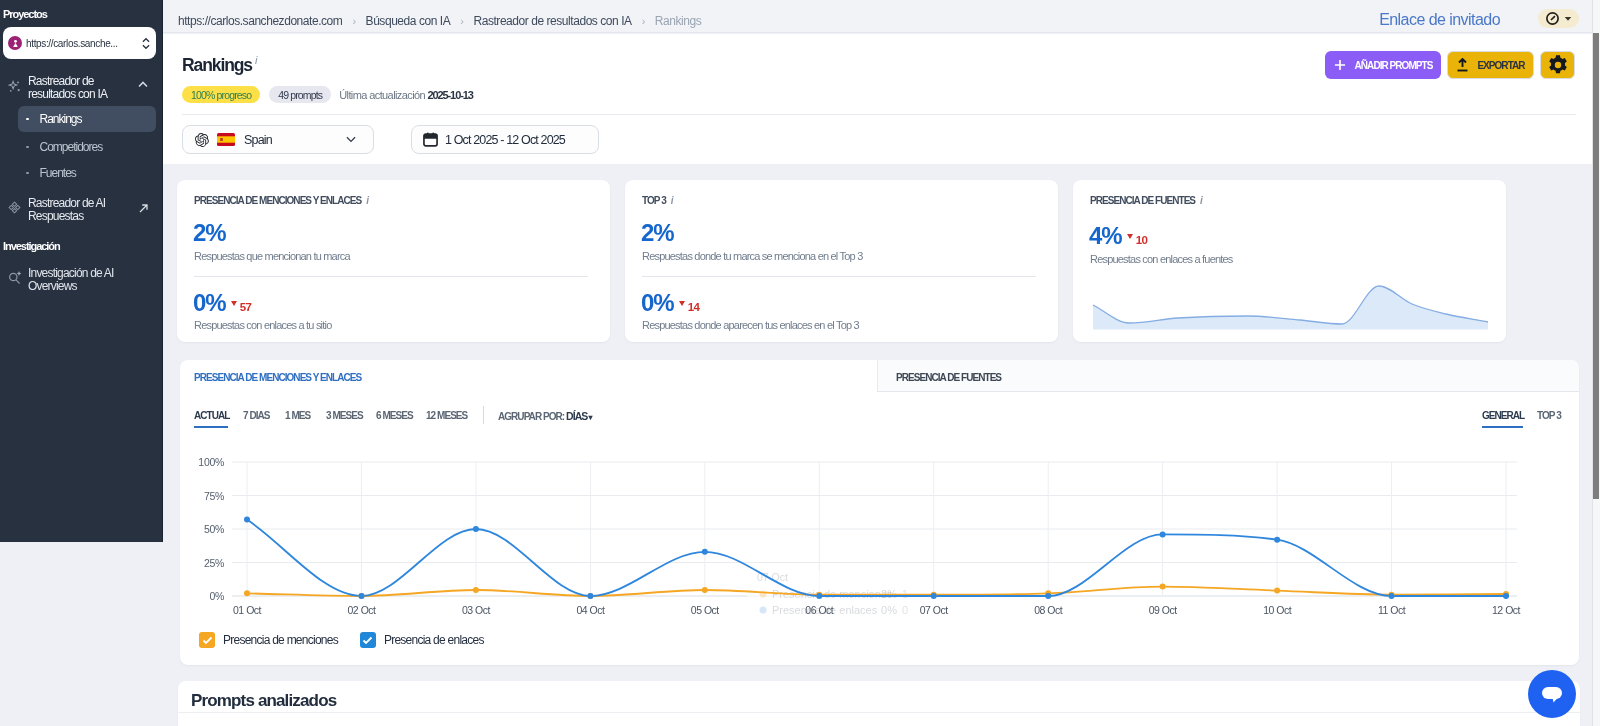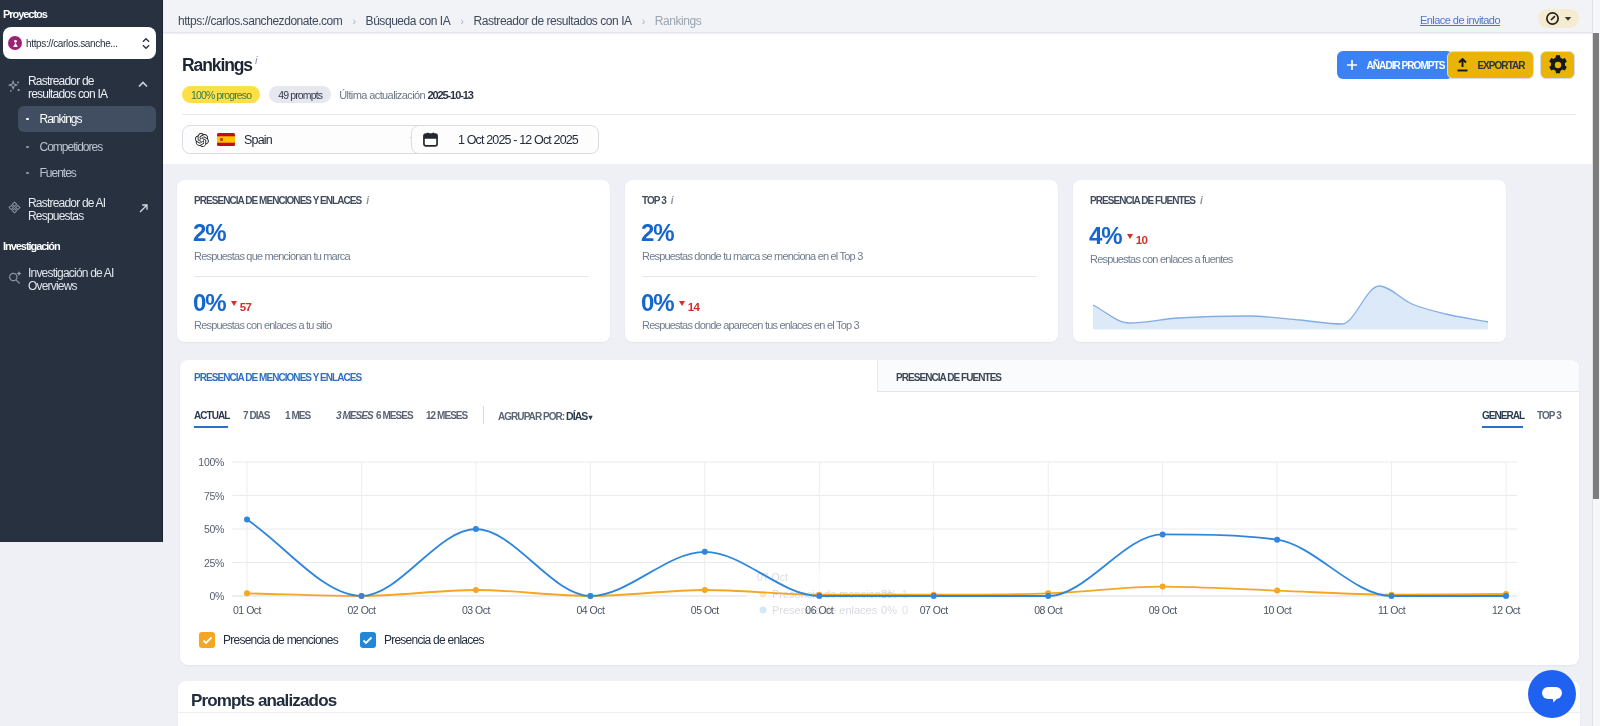--- a/index.html
+++ b/index.html
@@ -17,34 +17,34 @@
 .sub { position:absolute; left:18px; width:138px; height:26px; border-radius:6px; display:flex; align-items:center; font-size:12px; letter-spacing:-1px; color:#bcc4d0; }
 .sub .dot { width:2.5px; height:2.5px; border-radius:50%; background:#8e97a6; margin-left:8px; margin-right:11px; }
 .sub.active { background:#414d61; color:#fff; }
 .sub.active .dot { background:#fff; }
 
 
 #topbar { position:absolute; left:163px; top:0; width:1429px; height:33px; background:#f1f3f7; border-bottom:1px solid #e3e7ed; font-size:12px; letter-spacing:-0.45px; color:#3e4a5c; }
 #topbar .crumbs { position:absolute; left:15px; top:4px; height:33px; display:flex; align-items:center; white-space:nowrap; }
 #topbar .sep { color:#a9b2bf; margin:0 10px; font-size:11px; }
 #topbar .last { color:#9aa4b2; }
-#guest { position:absolute; right:92px; top:3px; height:33px; display:flex; align-items:center; color:#4a78c9; font-size:11px; letter-spacing:-0.55px;text-decoration:underline; }
+#guest { position:absolute; right:92px; top:3px; height:33px; display:flex; align-items:center; color:#4a78c9; font-size:16px; letter-spacing:-0.55px; }
 #avpill { position:absolute; right:13px; top:9px; width:41px; height:19px; background:#f5ebd0; border-radius:10px; display:flex; align-items:center; justify-content:center; gap:4px; }
 
 
 #band { position:absolute; left:163px; top:34px; width:1429px; height:130px; background:#fff; }
 #pagetitle { position:absolute; left:19px; top:20px; font-size:17.5px; letter-spacing:-1.1px; font-weight:bold; color:#1c2534; }
 #pagetitle sup { font-size:11px; font-style:italic; color:#8b96a5; font-weight:normal; margin-left:3px; }
 .badge { height:17px; border-radius:9px; font-size:10.5px; letter-spacing:-0.85px; display:inline-flex; align-items:center; padding:0 9px; }
 #badges { position:absolute; left:19px; top:52px; display:flex; align-items:center; }
 #hdivider { position:absolute; left:19px; top:80px; width:1394px; height:0; border-top:1px solid #e8eaef; }
 .filterbox { position:absolute; top:91px; height:29px; border:1px solid #d9dde4; border-radius:8px; background:#fdfdfe; display:flex; align-items:center; font-size:12.5px; letter-spacing:-0.8px; color:#222c3c; white-space:nowrap; }
 
 .btn { position:absolute; top:17px; height:28px; border-radius:6px; font-size:10px; font-weight:bold; letter-spacing:-0.95px; display:flex; align-items:center; justify-content:center; color:#2b3240; background:#eab308; border:1px solid #d9dde3; white-space:nowrap; }
-#btn-add { left:1162px; width:116px; background:#3b82f6; border:none; color:#fff;margin-left:12px; }
+#btn-add { left:1162px; width:116px; background:#8b5cf6; border:none; color:#fff; }
 #btn-exp { left:1284px; width:87px; }
 #btn-gear { left:1377px; width:35px; }
 
 
 .card { position:absolute; background:#fff; border-radius:8px; box-shadow:0 1px 2px rgba(23,35,61,0.05); }
 .mcard { top:180px; height:162px; width:433px; }
 .mlabel { position:absolute; left:17px; top:15px; font-size:10px; font-weight:bold; letter-spacing:-0.95px; color:#414d5e; }
 .mlabel i { color:#8b96a5; font-size:10px; margin-left:5px; }
 .bignum { position:absolute; left:16px; font-size:24px; letter-spacing:-1px; font-weight:bold; color:#1566cd; }
 .mdesc { position:absolute; left:17px; font-size:11px; letter-spacing:-0.8px; color:#717d8d; }
@@ -151,21 +151,21 @@
 </div>
 
 <div id="band">
   <div id="pagetitle">Rankings<sup>i</sup></div>
   <div id="badges">
     <span class="badge" style="background:#fde047;color:#2e7d51;">100% progreso</span>
     <span class="badge" style="background:#e7e7f0;color:#323a4d;margin-left:9px;">49 prompts</span>
     <span style="font-size:11px;letter-spacing:-0.6px;color:#6b7684;margin-left:8px;">Última actualización <b style="color:#2b3442;letter-spacing:-1.1px;">2025-10-13</b></span>
   </div>
   <div id="hdivider"></div>
-  <div class="filterbox" id="fb1" style="left:19px;width:256px;padding-left:12px;">
+  <div class="filterbox" id="fb1" style="left:19px;width:192px;padding-left:12px;">
     <svg width="14" height="14" viewBox="0 0 260 260">
         <path fill="#1f2328" d="M239.2 106.5a64.5 64.5 0 0 0-5.6-53 65.2 65.2 0 0 0-70.2-31.3A64.5 64.5 0 0 0 114.7 0 65.2 65.2 0 0 0 52.5 45.2a64.5 64.5 0 0 0-43.1 31.3 65.2 65.2 0 0 0 8 76.5 64.5 64.5 0 0 0 5.5 53 65.2 65.2 0 0 0 70.2 31.3 64.5 64.5 0 0 0 48.7 21.7 65.2 65.2 0 0 0 62.2-45.3 64.5 64.5 0 0 0 43.1-31.2 65.2 65.2 0 0 0-8-76.5zm-97.4 136.1a48.3 48.3 0 0 1-31-11.2l1.5-.9 51.5-29.7a8.4 8.4 0 0 0 4.2-7.3v-72.7l21.8 12.6a.8.8 0 0 1 .4.6v60.2a48.5 48.5 0 0 1-48.4 48.4zM37.8 198.2a48.2 48.2 0 0 1-5.8-32.5l1.5 1 51.6 29.7a8.4 8.4 0 0 0 8.4 0l63-36.3v25.1a.8.8 0 0 1-.4.7l-52.2 30.1a48.5 48.5 0 0 1-66.1-17.8zM24.2 85.7A48.3 48.3 0 0 1 49.4 64.5v61.3a8.4 8.4 0 0 0 4.2 7.3l62.8 36.3-21.8 12.6a.8.8 0 0 1-.8 0L41.7 152a48.5 48.5 0 0 1-17.5-66.2zm179 41.6-63-36.4 21.8-12.5a.8.8 0 0 1 .8 0l52.1 30.1a48.4 48.4 0 0 1-7.3 87.4V134.6a8.4 8.4 0 0 0-4.3-7.3zm21.7-32.7-1.5-1-51.5-29.9a8.4 8.4 0 0 0-8.5 0l-62.9 36.3V74.9a.8.8 0 0 1 .3-.7l52.1-30a48.5 48.5 0 0 1 72 50.3zM88.1 139.4 66.3 126.8a.8.8 0 0 1-.4-.6V66a48.4 48.4 0 0 1 79.4-37.2l-1.5.9-51.6 29.7a8.4 8.4 0 0 0-4.2 7.3zm11.8-25.5 28-16.2 28.1 16.2v32.3l-28 16.2-28.1-16.2z"></path>
       </svg>
     <svg style="margin-left:8px;" width="18" height="13" viewBox="0 0 18 13">
         <rect width="18" height="13" rx="1.5" fill="#c60b1e"></rect>
         <rect y="3.3" width="18" height="6.4" fill="#ffc400"></rect>
         <rect x="3.2" y="5" width="2.6" height="3" fill="#ad1519" opacity=".8"></rect>
       </svg>
     <span style="margin-left:9px;">Spain</span>
     <svg style="position:absolute;right:17px;" width="10" height="7" viewBox="0 0 11 7">
@@ -175,21 +175,21 @@
   <div class="filterbox" id="fb2" style="left:248px;width:188px;padding-left:11px;">
     <svg width="15" height="15" viewBox="0 0 16 16">
         <rect x="1" y="2.2" width="14" height="12.6" rx="2" fill="none" stroke="#23282f" stroke-width="1.8"></rect>
         <rect x="1" y="2.2" width="14" height="5" fill="#23282f"></rect>
         <rect x="4.2" y="0.4" width="1.8" height="3.2" rx="0.9" fill="#23282f"></rect>
         <rect x="10" y="0.4" width="1.8" height="3.2" rx="0.9" fill="#23282f"></rect>
         <circle cx="5" cy="10.6" r="0.95" fill="#fff"></circle>
         <circle cx="8" cy="10.6" r="0.95" fill="#fff"></circle>
         <circle cx="11" cy="10.6" r="0.95" fill="#fff"></circle>
       </svg>
-    <span style="margin-left:20px;letter-spacing:-0.85px;">1 Oct 2025 - 12 Oct 2025</span>
+    <span style="margin-left:7px;letter-spacing:-0.85px;">1 Oct 2025 - 12 Oct 2025</span>
   </div>
   <div class="btn" id="btn-add"><svg style="margin-right:9px;flex:0 0 auto;" width="12" height="12" viewBox="0 0 13 13">
         <path d="M6.5 1 V12 M1 6.5 H12" stroke="#fff" stroke-width="1.8"></path>
       </svg>AÑADIR PROMPTS</div>
   <div class="btn" id="btn-exp"><svg style="margin-right:8px;flex:0 0 auto;" width="13" height="14" viewBox="0 0 13 14">
         <path d="M6.5 9 V1.5 M3 4.5 L6.5 1 L10 4.5" fill="none" stroke="#14181f" stroke-width="1.9"></path>
         <path d="M1.5 12.5 H11.5" stroke="#14181f" stroke-width="1.9"></path>
       </svg>EXPORTAR</div>
   <div class="btn" id="btn-gear">
       <svg width="22" height="22" viewBox="0 0 20 20">
@@ -232,21 +232,21 @@
   <div id="tabbar">
     <span class="tabtxt" style="position:absolute;left:14px;top:12px;color:#2f6fc2;">PRESENCIA DE MENCIONES Y ENLACES</span>
     <div id="tab2">
         <span class="tabtxt" style="position:absolute;left:18px;top:12px;color:#3c4654;">PRESENCIA DE FUENTES</span>
       </div>
   </div>
   <div id="ranges">
     <span class="rit" style="left:14px;color:#2c3a4e;">ACTUAL</span>
     <span class="rit" style="left:63px;">7 DIAS</span>
     <span class="rit" style="left:105px;">1 MES</span>
-    <span class="rit" style="left:156px;font-style:italic;">3 MESES</span>
+    <span class="rit" style="left:146px;">3 MESES</span>
     <span class="rit" style="left:196px;">6 MESES</span>
     <span class="rit" style="left:246px;">12 MESES</span>
     <span class="rit" style="left:303px;top:0;height:18px;border-left:1px solid #d7dbe1;"></span>
     <span class="rit" style="left:318px;">AGRUPAR POR: <span style="color:#2c3a4e;font-size:10.5px;">DÍAS</span><span style="font-size:8px;color:#2c3a4e;"> ▾</span></span>
     <span class="rit" style="left:1302px;color:#2c3a4e;">GENERAL</span>
     <span class="rit" style="left:1357px;">TOP 3</span>
     <div style="position:absolute;left:14px;top:20px;width:34px;border-top:2px solid #2f6fc2;"></div>
     <div style="position:absolute;left:1302px;top:20px;width:41px;border-top:2px solid #2f6fc2;"></div>
   </div>
   <div id="chartsvg" style="position:absolute;left:0;top:80px;width:1399px;height:185px;margin-top:10px;">

